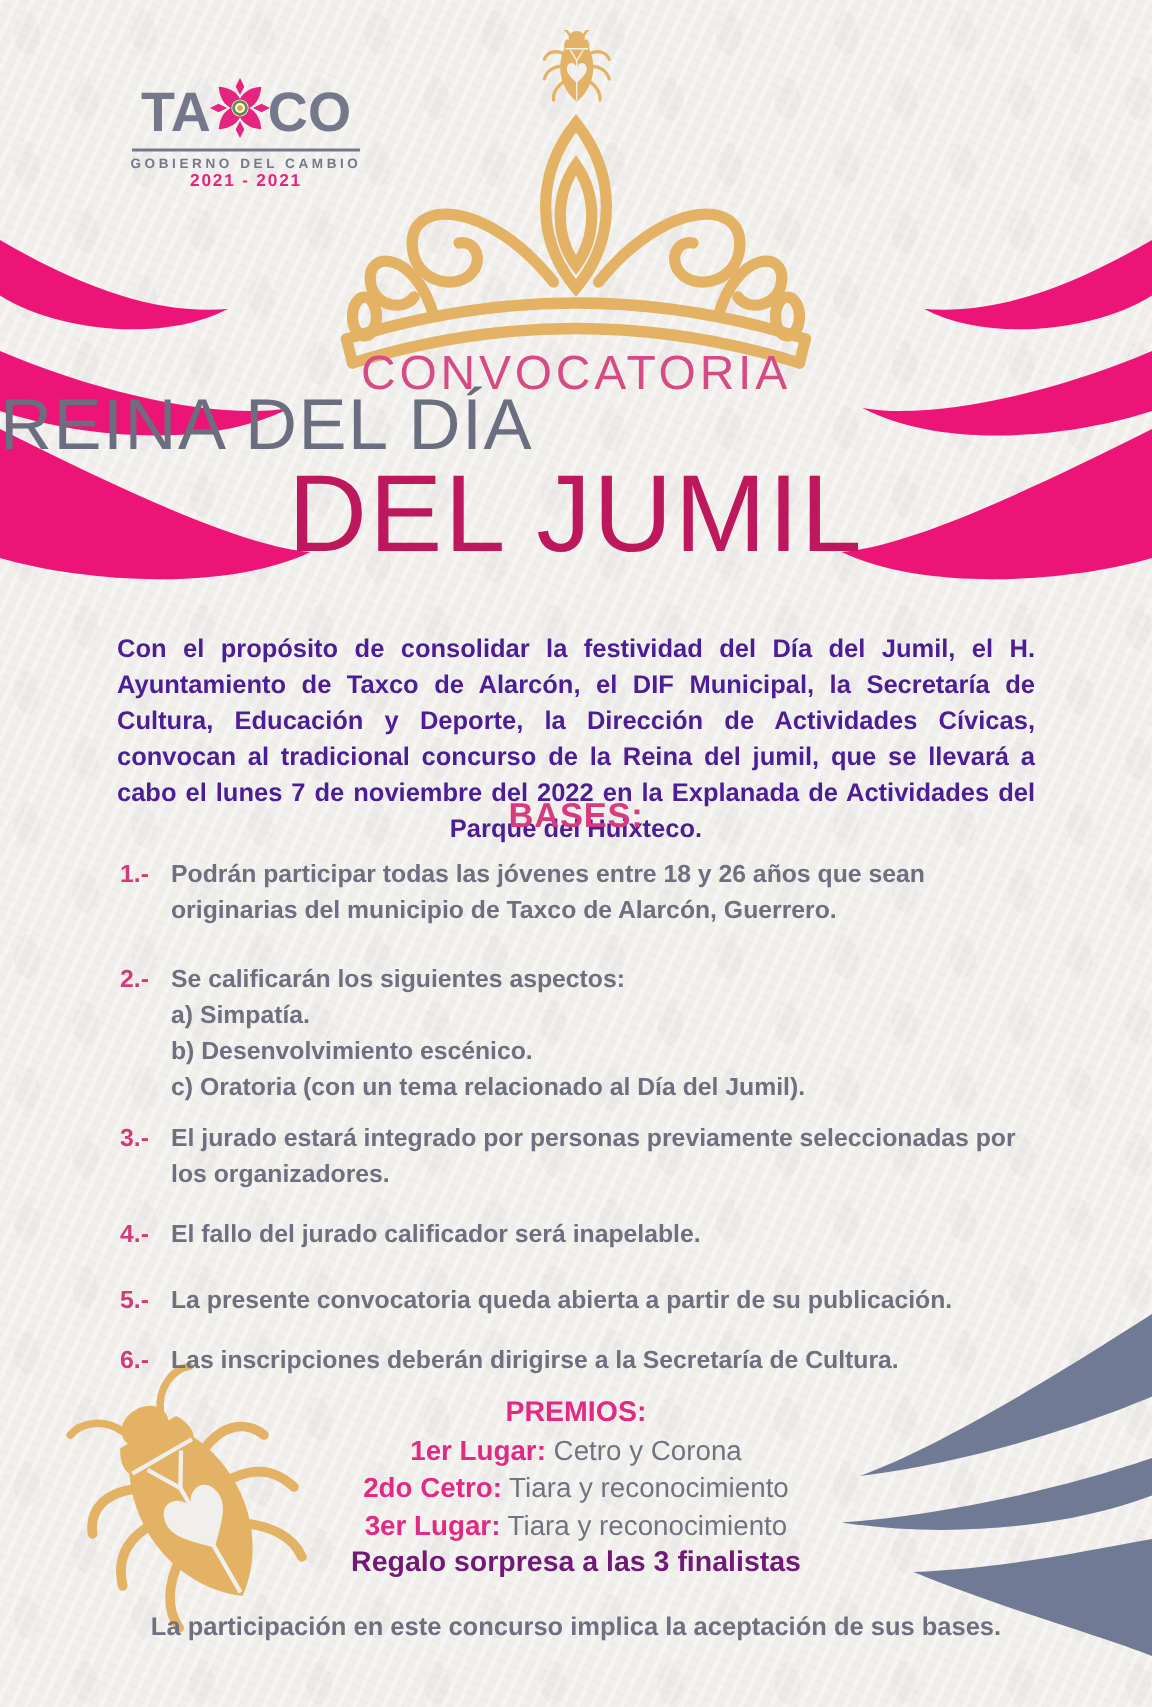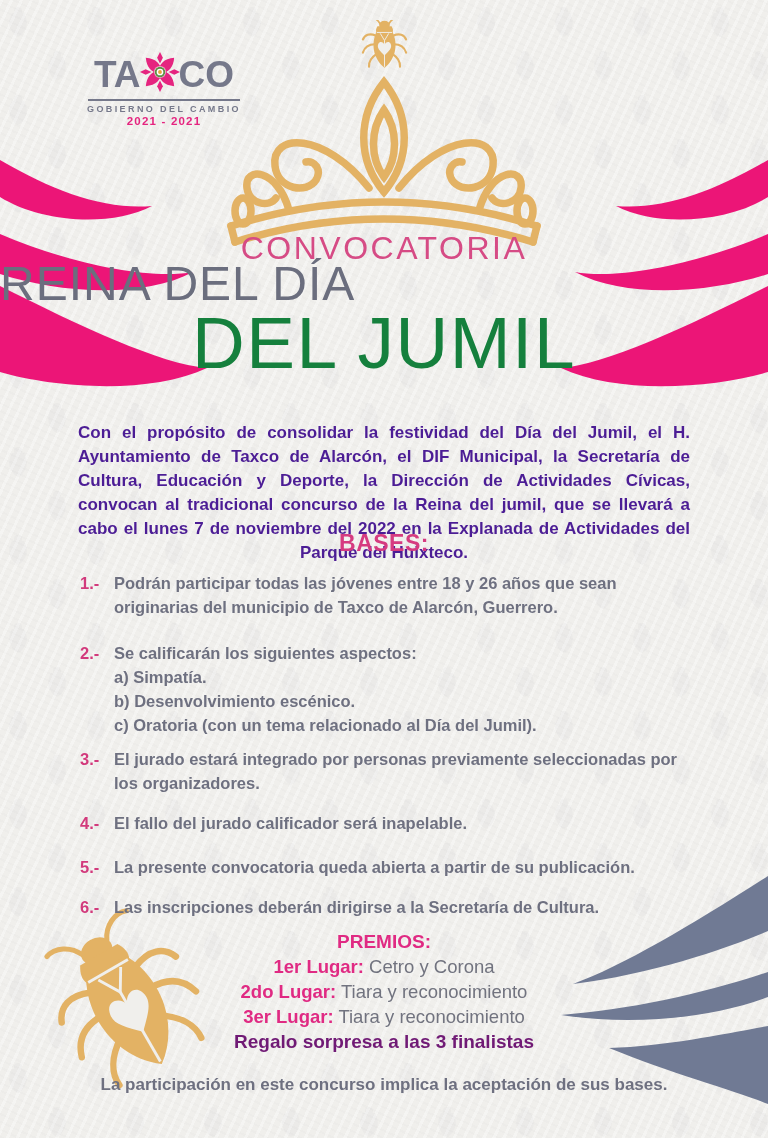--- a/index.html
+++ b/index.html
@@ -30,21 +30,21 @@
 
   
   .crown{position:absolute;left:50%;transform:translateX(-50%);top:20px;}
 
   
   .kicker{position:absolute;left:0;right:0;top:230px;text-align:center;
     color:#d64b85;font-size:32px;font-weight:500;letter-spacing:2.5px;}
   .title1{position:absolute;left:0;right:0;top:260px;
     color:#6b6e7e;font-size:48px;font-weight:400;letter-spacing:1px;line-height:1;}
   .title2{position:absolute;left:0;right:0;top:306px;text-align:center;
-    color:#15803d;font-size:73px;font-weight:400;letter-spacing:1.5px;line-height:1;}
+    color:#be185d;font-size:73px;font-weight:400;letter-spacing:1.5px;line-height:1;}
 
   
   .intro{position:absolute;left:78px;right:78px;top:404px;
     color:#4c1d95;font-size:17px;font-weight:700;line-height:24px;
     text-align:justify;text-align-last:center;}
   .bases-h{position:absolute;left:0;right:0;top:530px;text-align:center;
     color:#d63b80;font-size:23px;font-weight:800;letter-spacing:.5px;}
   .bases{position:absolute;left:80px;right:70px;top:571px;
     color:#6e7080;font-size:16.5px;font-weight:700;line-height:24px;}
   .item{position:relative;padding-left:34px;}
@@ -222,21 +222,21 @@
       <span>Las inscripciones deberán dirigirse a la Secretaría de Cultura.</span>
     </div>
   </div>
 
   <div class="premios">
     <div class="ph">PREMIOS:</div>
     <div class="pl">
       <span class="lab">1er Lugar:</span><span class="val"> Cetro y Corona</span>
     </div>
     <div class="pl">
-      <span class="lab">2do Lugar:</span><span class="val"> Tiara y reconocimiento</span>
+      <span class="lab">2do Cetro:</span><span class="val"> Tiara y reconocimiento</span>
     </div>
     <div class="pl">
       <span class="lab">3er Lugar:</span><span class="val"> Tiara y reconocimiento</span>
     </div>
     <div class="fin">Regalo sorpresa a las 3 finalistas</div>
   </div>
 
   <div class="footer">La participación en este concurso implica la aceptación de sus bases.</div>
 
 </div>

